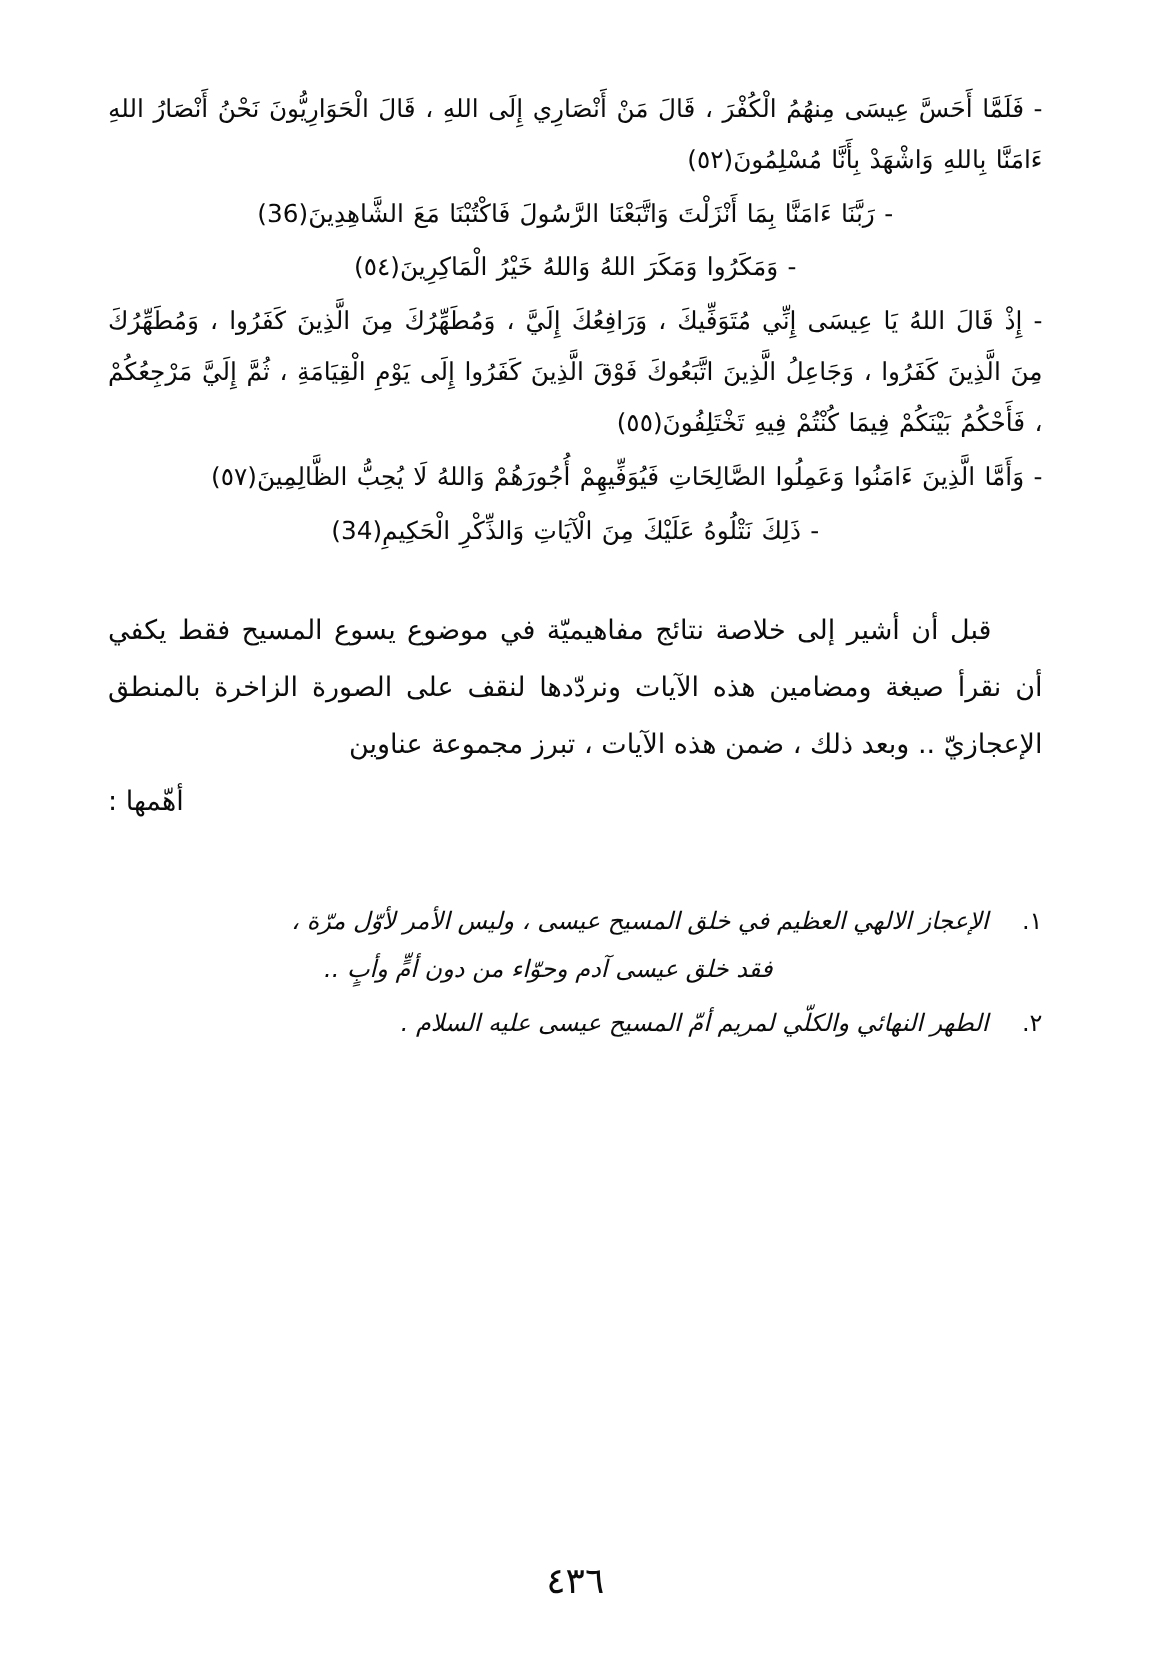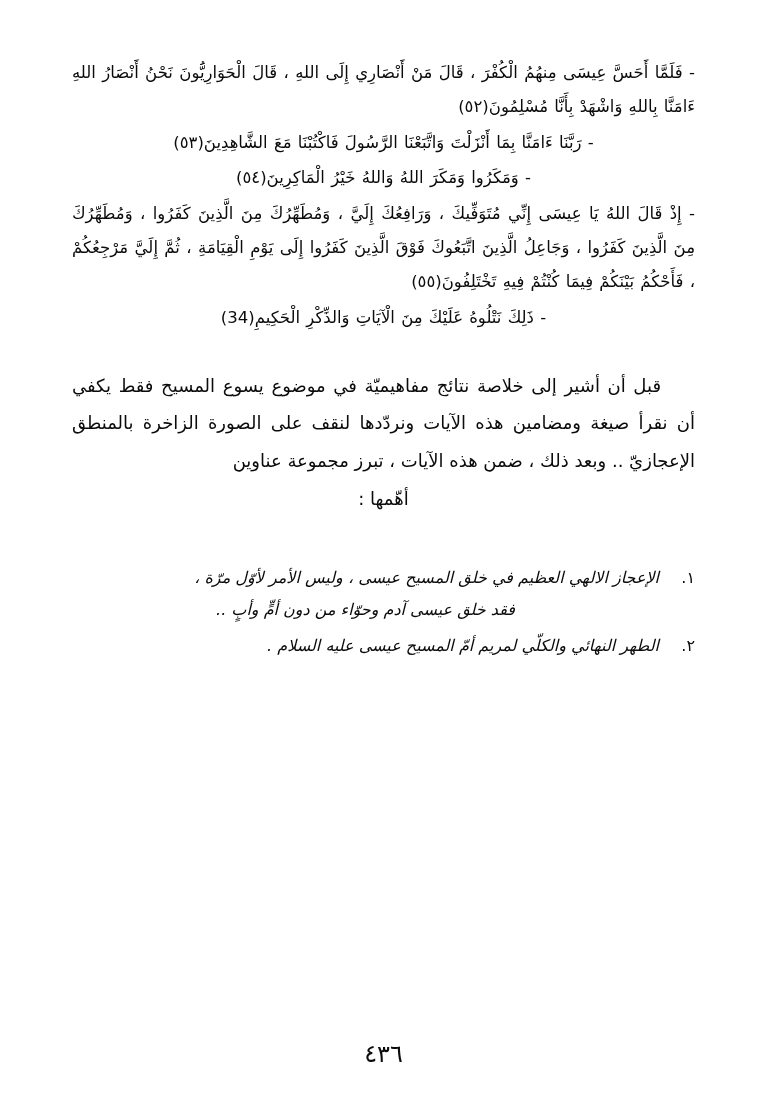--- a/index.html
+++ b/index.html
@@ -55,21 +55,21 @@
     font-family: "DejaVu Sans", "Liberation Sans", sans-serif;
     font-size: 18px;
     line-height: 2.1;
     text-align: justify;
     text-indent: 34px;
     margin: 0 0 6px 0;
   }
   .para .lastline {
     display: block;
     text-indent: 0;
-    text-align: center;
+    text-align: left;
   }
 
   
   .numbered {
     margin-top: 38px;
     direction: rtl;
   }
   .num-item {
     display: flex;
     flex-direction: row;
@@ -107,23 +107,24 @@
   }
   .spacer { flex: 1 1 auto; }
 </style>
 </head>
 <body>
 
 <div class="page">
 
   <div class="verses">
     <div class="verse long">-   فَلَمَّا أَحَسَّ عِيسَى مِنهُمُ الْكُفْرَ ، قَالَ مَنْ أَنْصَارِي إِلَى اللهِ ، قَالَ الْحَوَارِيُّونَ نَحْنُ أَنْصَارُ اللهِ ءَامَنَّا بِاللهِ وَاشْهَدْ بِأَنَّا مُسْلِمُونَ(٥٢)</div>
-    <div class="verse">-   رَبَّنَا ءَامَنَّا بِمَا أَنْزَلْتَ وَاتَّبَعْنَا الرَّسُولَ فَاكْتُبْنَا مَعَ الشَّاهِدِينَ(٥٣)</div>
+    <div class="verse">-   رَبَّنَا ءَامَنَّا بِمَا أَنْزَلْتَ وَاتَّبَعْنَا الرَّسُولَ فَاكْتُبْنَا مَعَ الشَّاهِدِينَ(36)</div>
     <div class="verse">-   وَمَكَرُوا وَمَكَرَ اللهُ وَاللهُ خَيْرُ الْمَاكِرِينَ(٥٤)</div>
     <div class="verse long">-   إِذْ قَالَ اللهُ يَا عِيسَى إِنِّي مُتَوَفِّيكَ ، وَرَافِعُكَ إِلَيَّ ، وَمُطَهِّرُكَ مِنَ الَّذِينَ كَفَرُوا ، وَمُطَهِّرُكَ مِنَ الَّذِينَ كَفَرُوا ، وَجَاعِلُ الَّذِينَ اتَّبَعُوكَ فَوْقَ الَّذِينَ كَفَرُوا إِلَى يَوْمِ الْقِيَامَةِ ، ثُمَّ إِلَيَّ مَرْجِعُكُمْ ، فَأَحْكُمُ بَيْنَكُمْ فِيمَا كُنْتُمْ فِيهِ تَخْتَلِفُونَ(٥٥)</div>
+    <div class="verse long">-   وَأَمَّا الَّذِينَ ءَامَنُوا وَعَمِلُوا الصَّالِحَاتِ فَيُوَفِّيهِمْ أُجُورَهُمْ وَاللهُ لَا يُحِبُّ الظَّالِمِينَ(٥٧)</div>
     <div class="verse">-   ذَلِكَ نَتْلُوهُ عَلَيْكَ مِنَ الْآيَاتِ وَالذِّكْرِ الْحَكِيمِ(34)</div>
   </div>
 
   <div class="body-block">
     <p class="para"><span>قبل أن أشير إلى خلاصة نتائج مفاهيميّة في موضوع يسوع المسيح فقط يكفي أن نقرأ صيغة ومضامين هذه الآيات ونردّدها لنقف على الصورة الزاخرة بالمنطق الإعجازيّ .. وبعد ذلك ، ضمن هذه الآيات ، تبرز مجموعة عناوين</span><span class="lastline">أهّمها :</span></p>
   </div>
 
   <div class="numbered">
     <div class="num-item">
       <span class="marker">١.</span>

